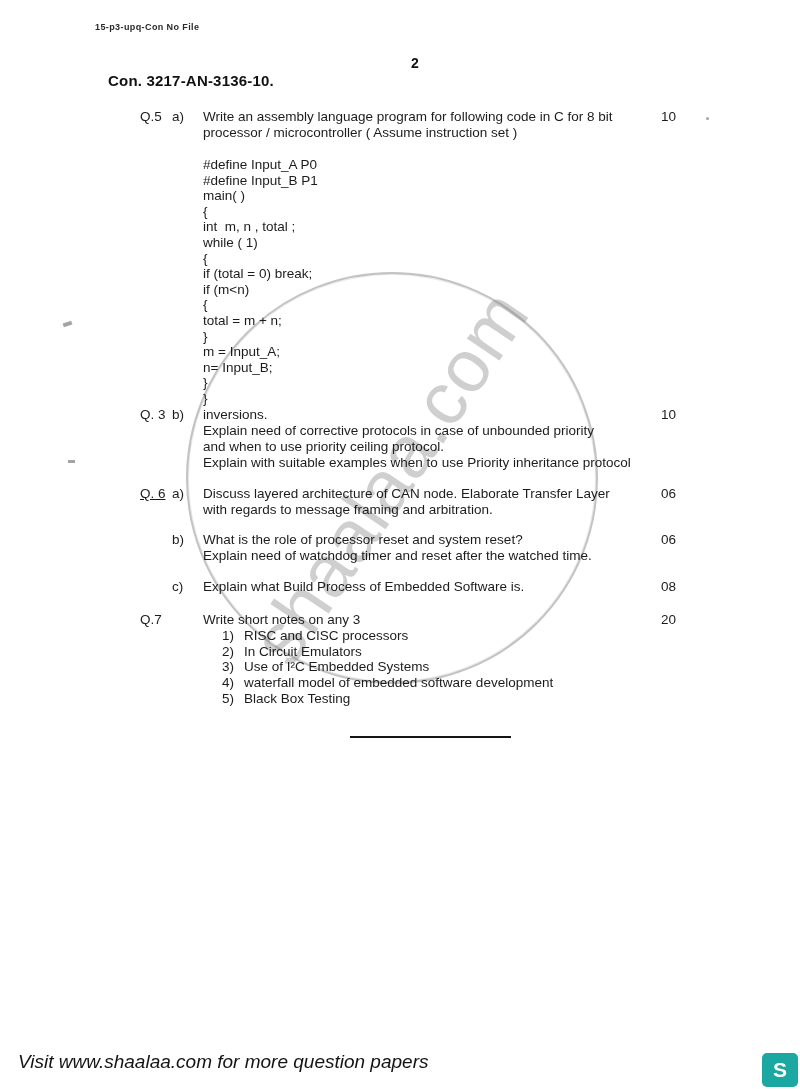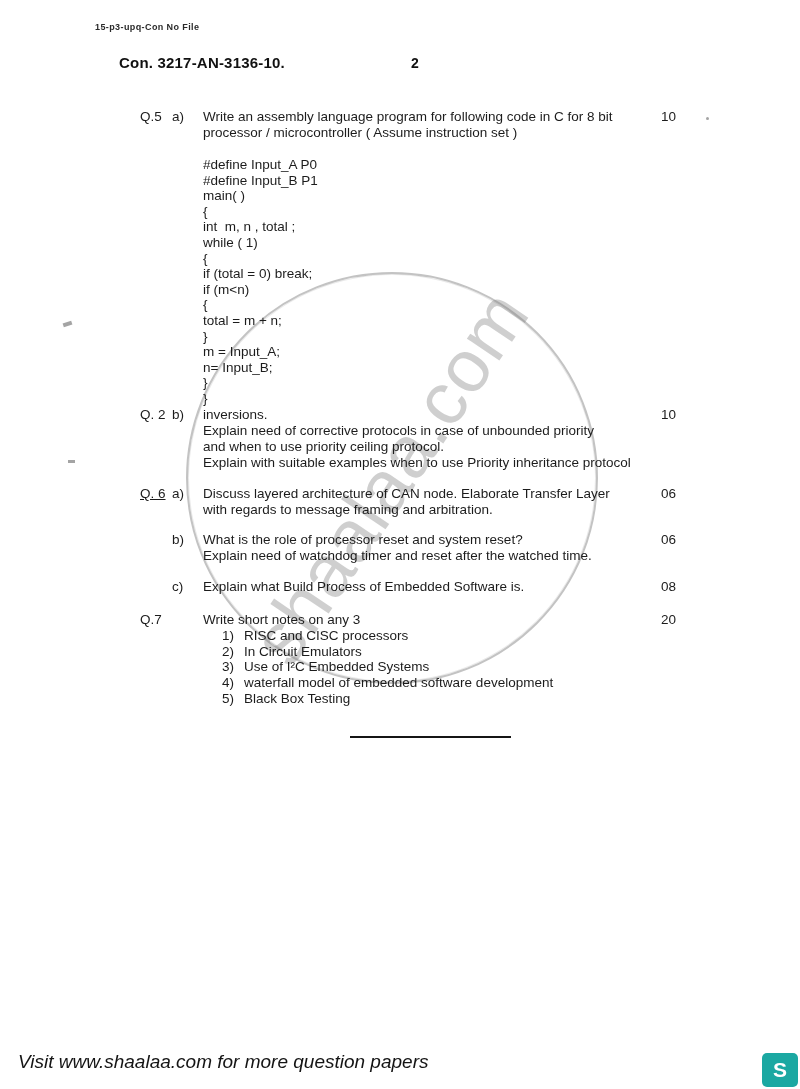--- a/index.html
+++ b/index.html
@@ -46,21 +46,21 @@
 <body>
 
 <div class="abs wm-circle" style="left:186px;top:272px;"></div>
 <div class="abs wm-text" style="left:390px;top:477px;">shaalaa.com</div>
 
 <div class="abs speck" style="left:63px;top:322px;width:9px;height:4px;transform:rotate(-18deg);"></div>
 <div class="abs speck" style="left:68px;top:460px;width:7px;height:3px;"></div>
 <div class="abs speck" style="left:706px;top:117px;width:3px;height:3px;border-radius:50%;"></div>
 
 <div class="abs scan-file" style="left:95px;top:22px;">15-p3-upq-Con No  File</div>
-<div class="abs doc-num" style="left:108px;top:54px;margin-left:11px;">Con. 3217-AN-3136-10.</div>
+<div class="abs doc-num" style="left:108px;top:72px;">Con. 3217-AN-3136-10.</div>
 <div class="abs page-num" style="left:411px;top:55px;">2</div>
 
 <div class="abs qnum" style="left:140px;top:109px;">Q.5</div>
 <div class="abs qsub" style="left:172px;top:109px;">a)</div>
 <div class="abs qtext" style="left:203px;top:109px;width:470px;">
   <div>Write an assembly language program for following code in C for 8 bit</div>
   <div>processor / microcontroller  ( Assume instruction set )</div>
 </div>
 <div class="abs marks" style="left:661px;top:109px;">10</div>
 
@@ -76,21 +76,21 @@
   <div>if (m&lt;n)</div>
   <div>{</div>
   <div>total = m + n;</div>
   <div>}</div>
   <div>m = Input_A;</div>
   <div>n= Input_B;</div>
   <div>}</div>
   <div>}</div>
 </div>
 
-<div class="abs qnum" style="left:140px;top:407px;">Q. 2</div>
+<div class="abs qnum" style="left:140px;top:407px;">Q. 3</div>
 <div class="abs qsub" style="left:172px;top:407px;">b)</div>
 <div class="abs qtext" style="left:203px;top:407px;width:480px;">
   <div>inversions.</div>
   <div>Explain need of corrective protocols in case of unbounded priority</div>
   <div>and when to use priority ceiling protocol.</div>
   <div>Explain with suitable examples when to use Priority inheritance protocol</div>
 </div>
 <div class="abs marks" style="left:661px;top:407px;">10</div>
 
 <div class="abs qnum" style="left:140px;top:486px;text-decoration:underline;">Q. 6</div>

